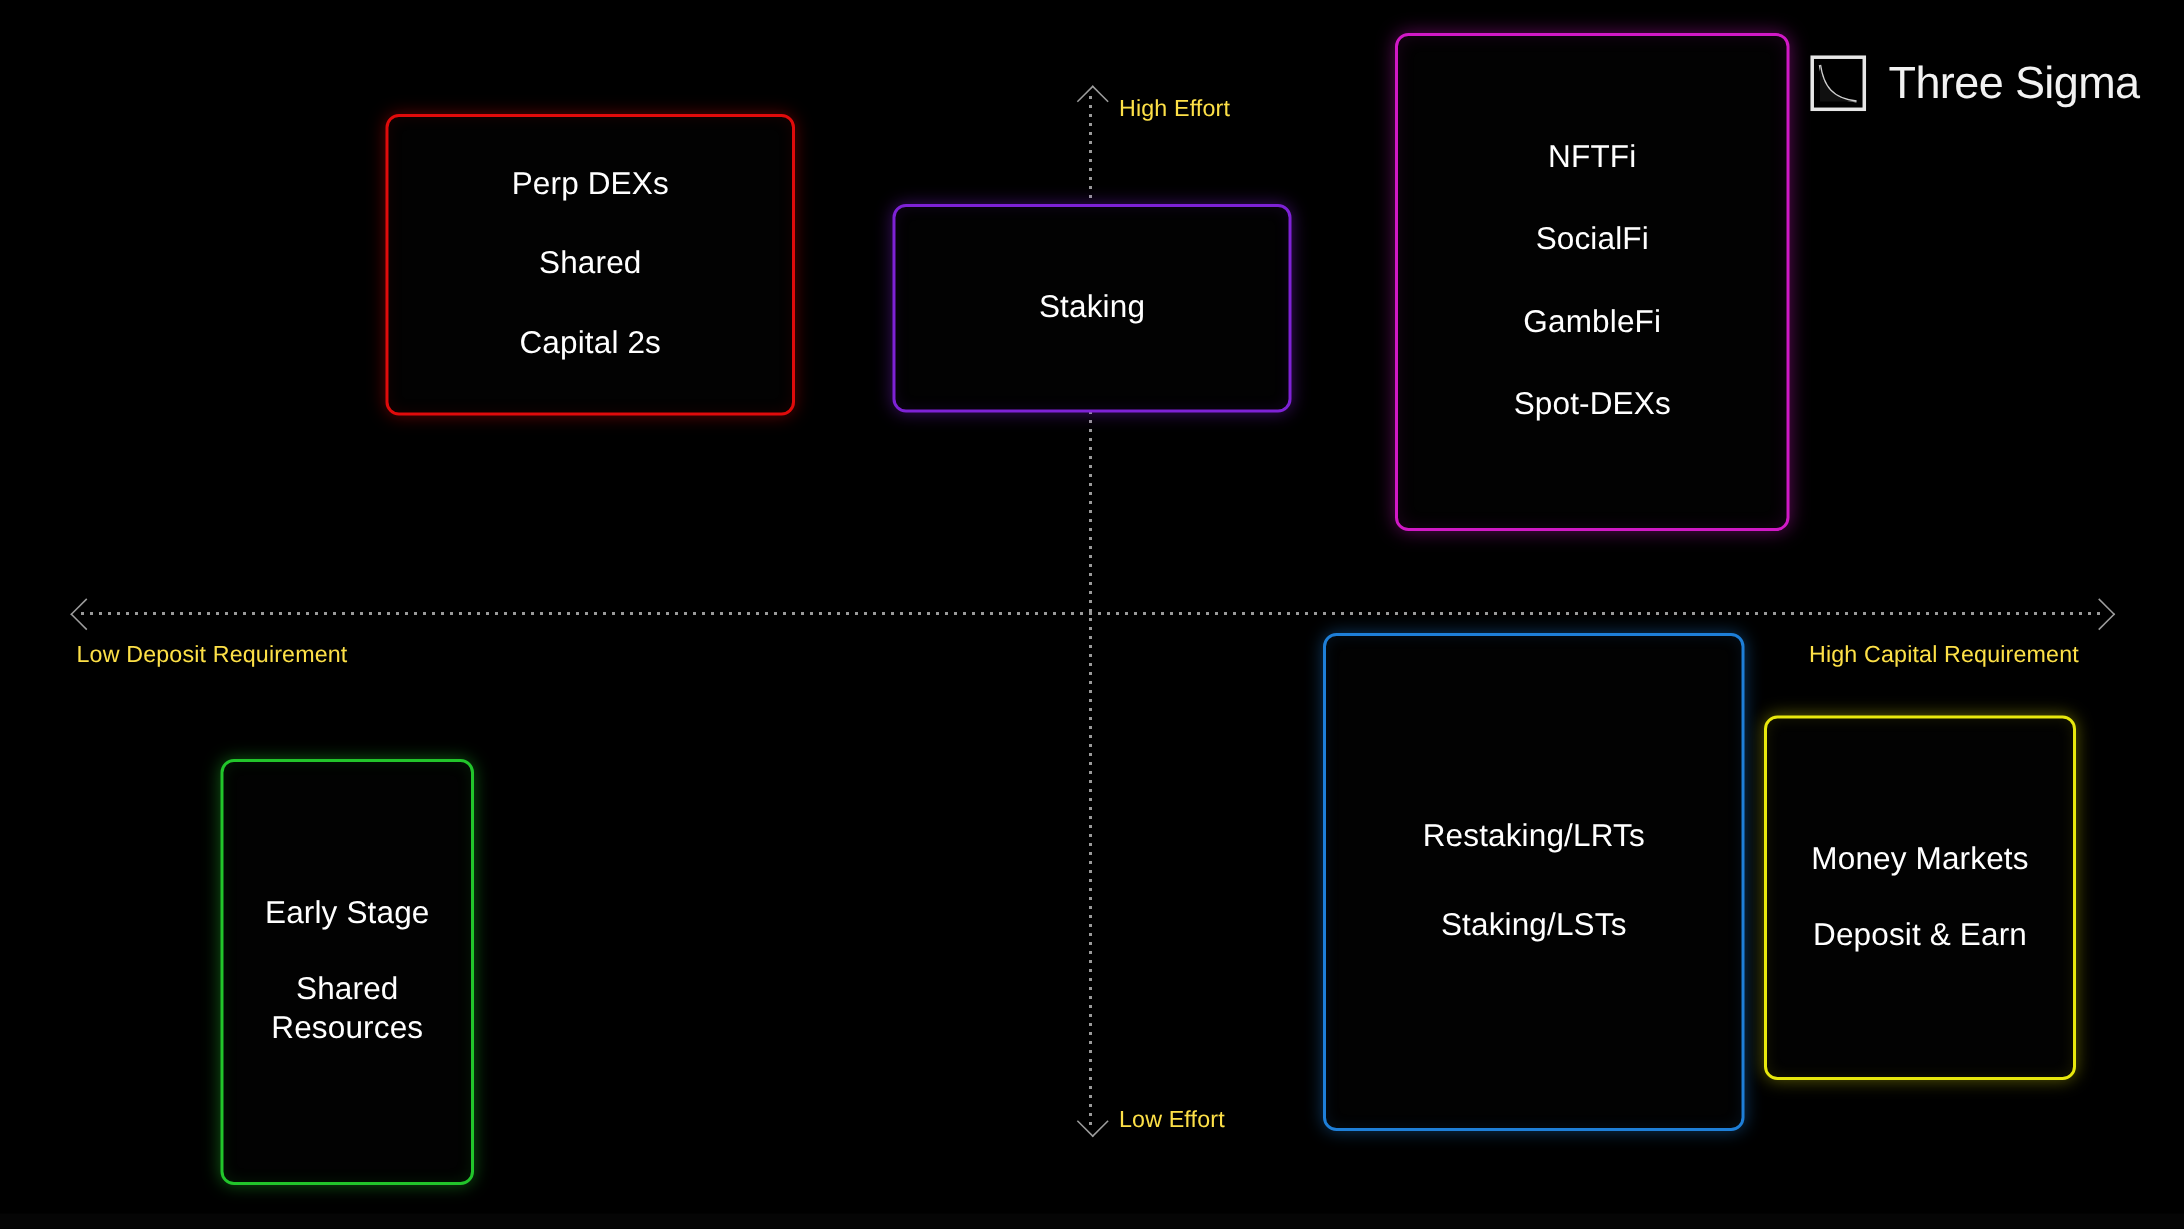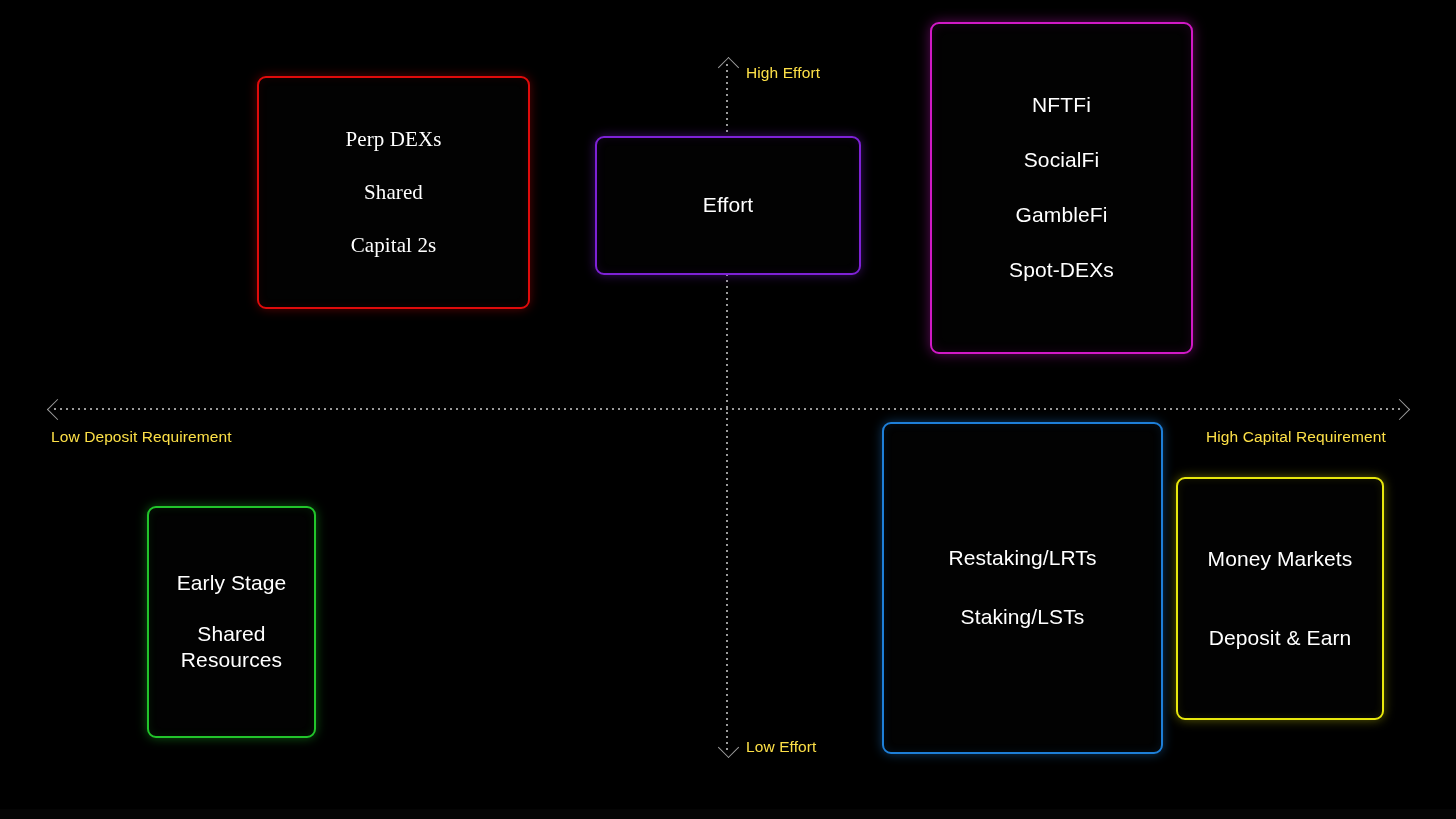--- a/index.html
+++ b/index.html
@@ -88,65 +88,64 @@
     font-size: 21px;
     line-height: 1.28;
     font-weight: 400;
     color: #ffffff;
     letter-spacing: 0.1px;
     white-space: pre-line;
   }
 
   
   .box-red {
-    left: 257px; top: 76px; width: 273px; height: 233px;
+    left: 257px; top: 76px; width: 273px; height: 201px;
     border-color: #e00b0b;
     box-shadow: 0 0 11px rgba(224,11,11,0.40), inset 0 0 10px rgba(224,11,11,0.10);
-    font-family: Liberation Serif, serif;
   }
   .box-red .item { margin: 13px 0; }
 
   
   .box-purple {
     left: 595px; top: 136px; width: 266px; height: 139px;
     border-color: #7e22d6;
     box-shadow: 0 0 11px rgba(126,34,214,0.45), inset 0 0 10px rgba(126,34,214,0.12);
   }
 
   
   .box-magenta {
     left: 930px; top: 22px; width: 263px; height: 332px;
     border-color: #d119c6;
     box-shadow: 0 0 13px rgba(209,25,198,0.45), inset 0 0 12px rgba(209,25,198,0.12);
   }
   .box-magenta .item { margin: 14px 0; }
 
   
   .box-green {
-    left: 147px; top: 506px; width: 169px; height: 232px;
+    left: 147px; top: 506px; width: 169px; height: 284px;
     border-color: #22c52b;
     box-shadow: 0 0 11px rgba(34,197,43,0.45), inset 0 0 10px rgba(34,197,43,0.12);
   }
   .box-green .item { margin: 12px 0; }
 
   
   .box-blue {
     left: 882px; top: 422px; width: 281px; height: 332px;
     border-color: #1e7fd8;
     box-shadow: 0 0 11px rgba(30,127,216,0.45), inset 0 0 10px rgba(30,127,216,0.12);
   }
   .box-blue .item { margin: 16px 0; }
 
   
   .box-yellow {
     left: 1176px; top: 477px; width: 208px; height: 243px;
     border-color: #e8e80d;
     box-shadow: 0 0 11px rgba(232,232,13,0.40), inset 0 0 10px rgba(232,232,13,0.10);
   }
-  .box-yellow .item { margin: 26px 0; }
+  .box-yellow .item { margin: 12px 0; }
 
   
   .brand {
     position: absolute;
     left: 1206px;
     top: 36px;
     display: flex;
     align-items: center;
     gap: 14px;
   }
@@ -188,21 +187,21 @@
   <div class="axis-label lbl-high-eff">High Effort</div>
   <div class="axis-label lbl-low-eff">Low Effort</div>
 
   <div class="box box-red">
     <div class="item">Perp DEXs</div>
     <div class="item">Shared</div>
     <div class="item">Capital 2s</div>
   </div>
 
   <div class="box box-purple">
-    <div class="item">Effort</div>
+    <div class="item">Staking</div>
   </div>
 
   <div class="box box-magenta">
     <div class="item">NFTFi</div>
     <div class="item">SocialFi</div>
     <div class="item">GambleFi</div>
     <div class="item">Spot-DEXs</div>
   </div>
 
   <div class="box box-green">
@@ -214,15 +213,23 @@
   <div class="box box-blue">
     <div class="item">Restaking/LRTs</div>
     <div class="item">Staking/LSTs</div>
   </div>
 
   <div class="box box-yellow">
     <div class="item">Money Markets</div>
     <div class="item">Deposit &amp; Earn</div>
   </div>
 
+  <div class="brand">
+    <svg class="brand-mark" viewBox="0 0 40 40">
+      <rect x="2.2" y="2.2" width="35.6" height="35.6" fill="none" stroke="#e6e6e6" stroke-width="2.4"></rect>
+      <path d="M7.5 7.5 C 9.5 22, 16 31, 32.5 32.4 L 32.5 32.4" fill="none" stroke="#cfcfcf" stroke-width="1.7"></path>
+      <path d="M7.5 7.5 C 9.5 22, 16 31, 32.5 32.4 L 7.5 32.4 Z" fill="#101010"></path>
+    </svg>
+    <div class="brand-name">Three Sigma</div>
+  </div>
 
   <div class="bottom-edge"></div>
 </div>
 
 </body></html>

